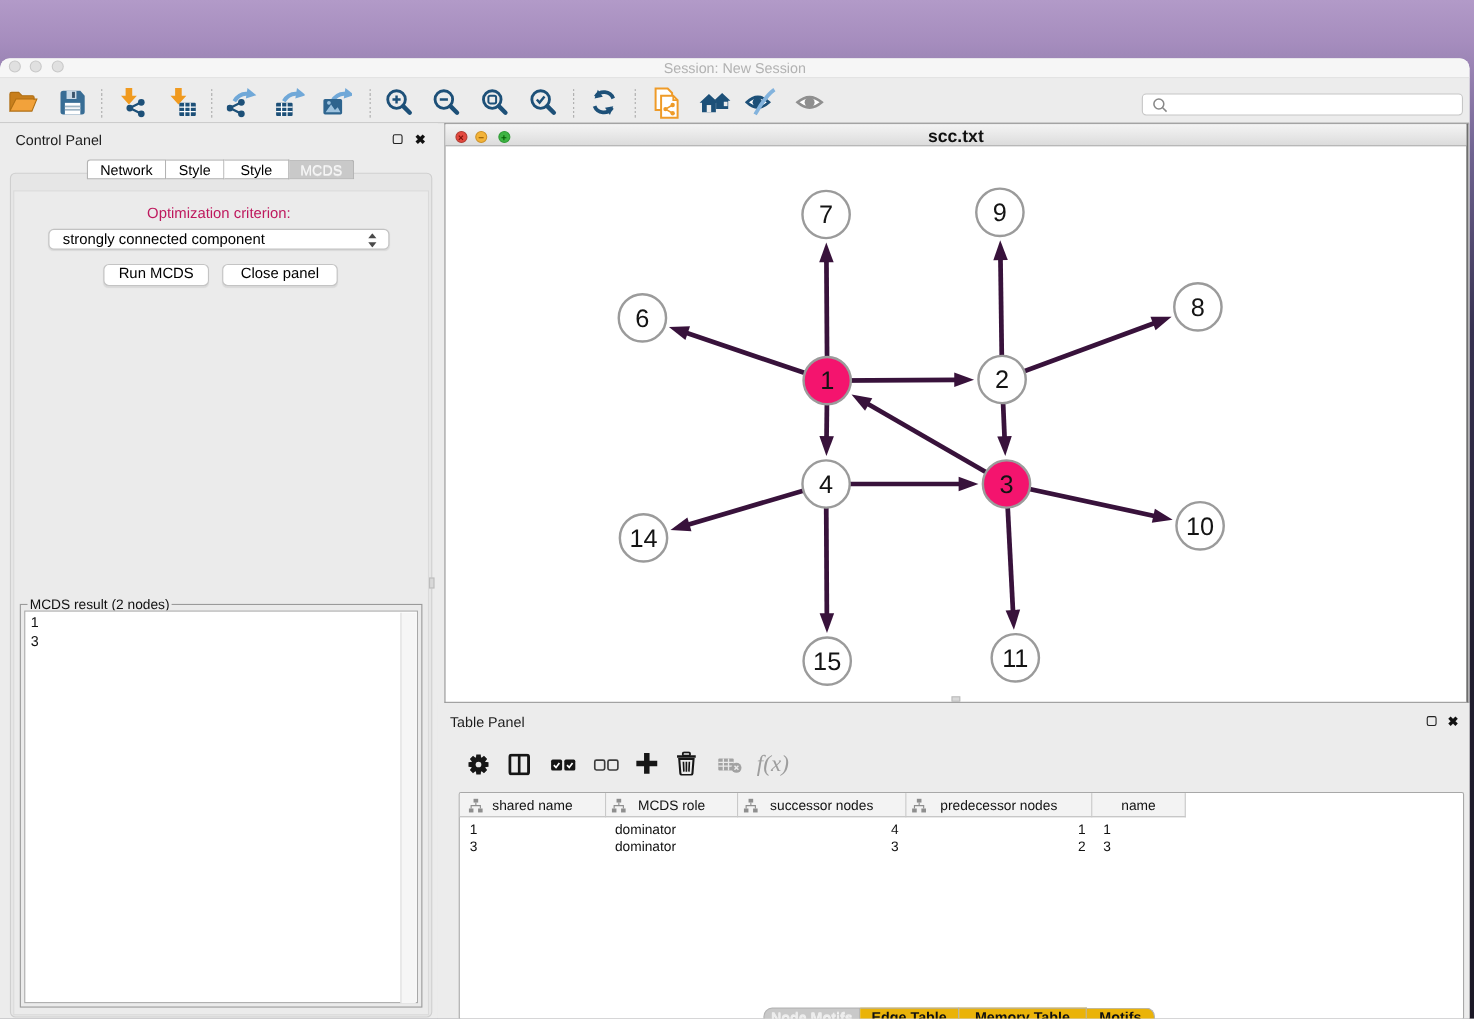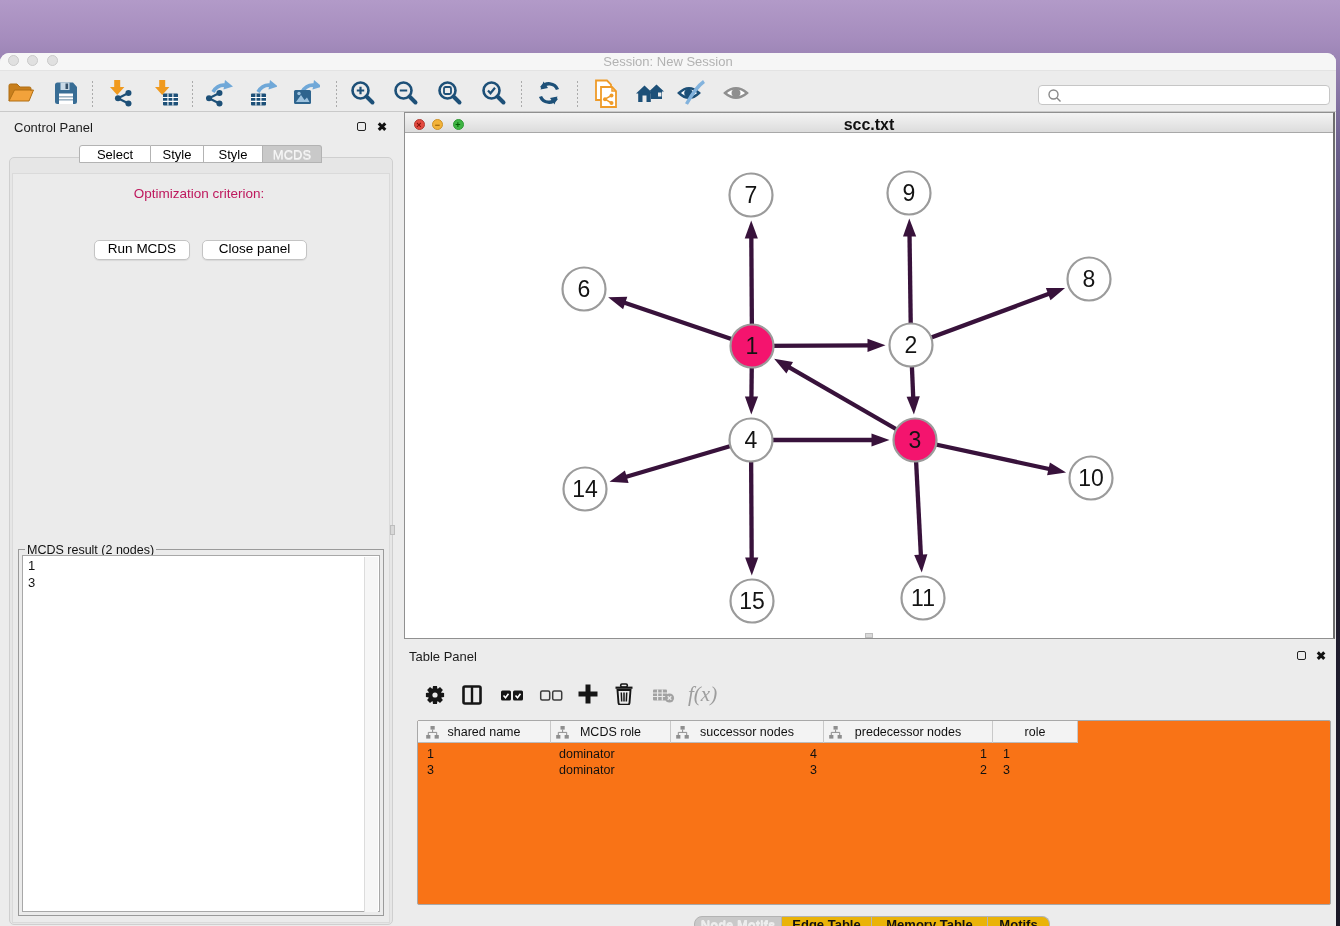--- a/index.html
+++ b/index.html
@@ -50,21 +50,21 @@
 
 .netwin { position:absolute; left:404px; top:59px; width:931px; height:527px;
   background:#fff; border:1px solid #909090; border-right:2px solid #6e6e6e; }
 .nettitle { position:absolute; left:0; top:0; width:100%; height:20px;
   background:linear-gradient(180deg,#f4f4f4,#dcdcdc); border-bottom:1px solid #a8a8a8; }
 .nettitle .t { position:absolute; width:100%; text-align:center; top:3px; font-size:16px; font-weight:bold; color:#111; }
 .mac { position:absolute; top:6px; width:11px; height:11px; border-radius:50%; font-size:9px;
   line-height:11px; text-align:center; font-weight:bold; }
 
 .tpanel { position:absolute; left:398px; top:586px; width:938px; height:300px; background:#ececec; }
-.tbox { position:absolute; left:19px; top:81px; width:914px; height:185px; background:#f97316;
+.tbox { position:absolute; left:19px; top:81px; width:914px; height:207px; background:#ffffff;
   border:1px solid #a8a8a8; border-radius:2px;padding-left:24px; }
 .thead { position:absolute; left:0; top:0; width:673px; height:22px; background:#f3f3f3;
   border-bottom:1px solid #bcbcbc; }
 .thcell { position:absolute; top:0; height:22px; border-right:1px solid #c9c9c9;
   font-size:12.5px; color:#111; text-align:center; line-height:22px; }
 .trow { position:absolute; font-size:12.5px; color:#111; }
 .btabs { position:absolute; left:296px; top:277px; height:17px; display:flex; }
 .btab { height:17px; background:#eab308; border:1px solid #b3b3b3; border-left:none;
   font-size:13px; font-weight:bold; color:#111; line-height:16px; text-align:center; }
 .btab.first { border-left:1px solid #b3b3b3; border-radius:8px 0 0 8px; }
@@ -215,26 +215,32 @@
     </div>
   </div>
   <div class="cpanel">
     <div class="ptitle" style="left:14px; top:8px;">Control Panel</div>
     <div class="fbtn" style="left:357px; top:10px;"></div>
     <div class="xbtn" style="left:377px; top:10px;">✖</div>
     <div class="tabbox">
         <div class="tabinner"></div>
       </div>
     <div class="tabs">
-      <div class="tab first" style="width:72px;">Select</div>
+      <div class="tab first" style="width:72px;">Network</div>
       <div class="tab" style="width:53px;">Style</div>
       <div class="tab" style="width:59px;">Style</div>
       <div class="tab sel" style="width:59px;">MCDS</div>
     </div>
     <div class="optlabel">Optimization criterion:</div>
+    <div class="dropdown">strongly connected component
+      <svg width="9" height="13" viewBox="0 0 9 13" style="position:absolute;right:10px;top:3px;">
+        <polygon points="4.5,0 8.2,4.7 0.8,4.7" fill="#4a4a4a"></polygon>
+        <polygon points="4.5,13 8.2,8.3 0.8,8.3" fill="#4a4a4a"></polygon>
+      </svg>
+    </div>
     <div class="btn" style="left:94px; top:128px; width:96px;">Run MCDS</div>
     <div class="btn" style="left:202px; top:128px; width:105px;">Close panel</div>
     <div class="fieldset">
       <div class="legend">MCDS result (2 nodes)</div>
       <div class="resultarea">1<br>3<div class="rscroll"></div></div>
     </div>
   </div>
   <div class="netwin">
     <div class="nettitle">
       <div class="mac" style="left:8.5px; background:#e4493f; border:1px solid #b13c33; color:#7c0f08;">×</div>
@@ -371,21 +377,21 @@
 <path d="M6.6 3.6 v2.6 M2.3 9 v-2.6 h8.4 V9" fill="none" stroke="#8e8e8e" stroke-width="1"></path>
             </svg>successor nodes</div>
       <div class="thcell" style="left:406px;width:169px;"><svg width="13" height="13" viewBox="0 0 13 13" style="position:absolute;left:5;top:5px;">
 <g fill="#8e8e8e">
                 <rect x="4.5" y="0" width="4.2" height="3.6"></rect>
                 <rect x="0.2" y="9" width="4.2" height="3.6"></rect>
                 <rect x="8.6" y="9" width="4.2" height="3.6"></rect>
               </g>
 <path d="M6.6 3.6 v2.6 M2.3 9 v-2.6 h8.4 V9" fill="none" stroke="#8e8e8e" stroke-width="1"></path>
             </svg>predecessor nodes</div>
-      <div class="thcell" style="left:575px;width:85px;">role</div>
+      <div class="thcell" style="left:575px;width:85px;">name</div>
       </div>
       <div class="trow" style="left:9px;top:26px;">1</div>
       <div class="trow" style="left:141px;top:26px;">dominator</div>
       <div class="trow" style="left:253px;top:26px;width:146px;text-align:right;">4</div>
       <div class="trow" style="left:406px;top:26px;width:163px;text-align:right;">1</div>
       <div class="trow" style="left:585px;top:26px;">1</div>
       <div class="trow" style="left:9px;top:42px;">3</div>
       <div class="trow" style="left:141px;top:42px;">dominator</div>
       <div class="trow" style="left:253px;top:42px;width:146px;text-align:right;">3</div>
       <div class="trow" style="left:406px;top:42px;width:163px;text-align:right;">2</div>

